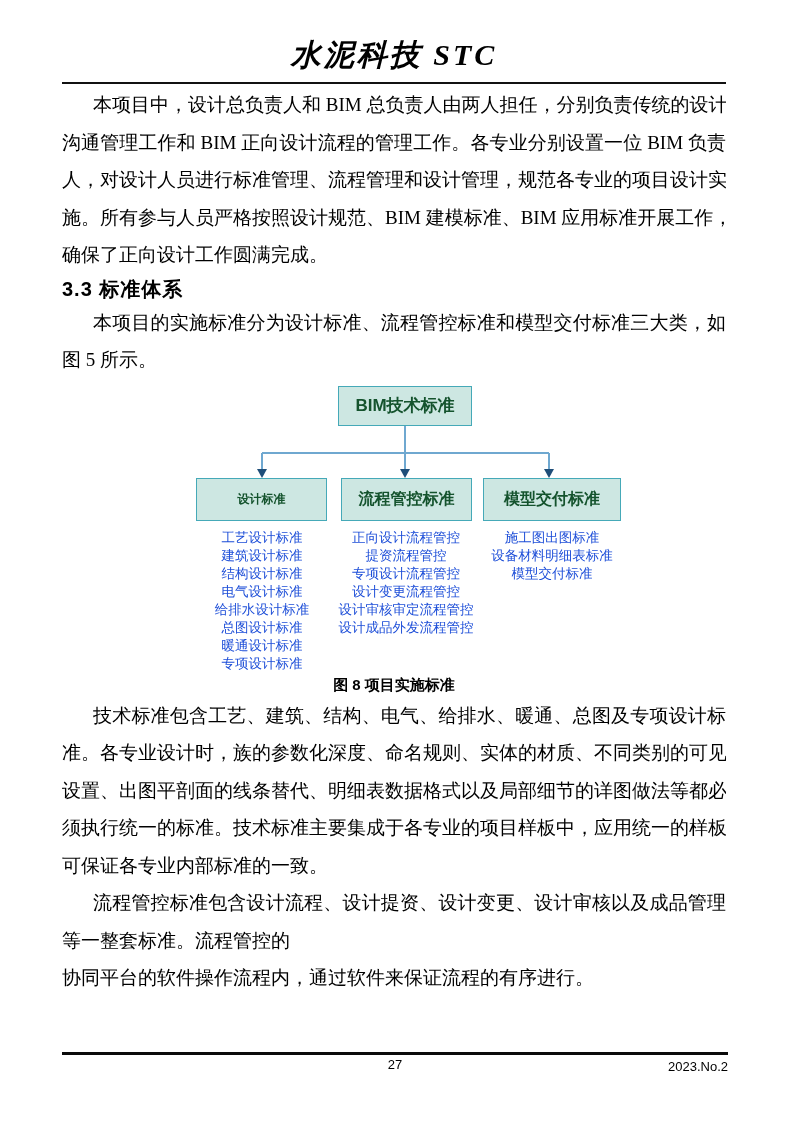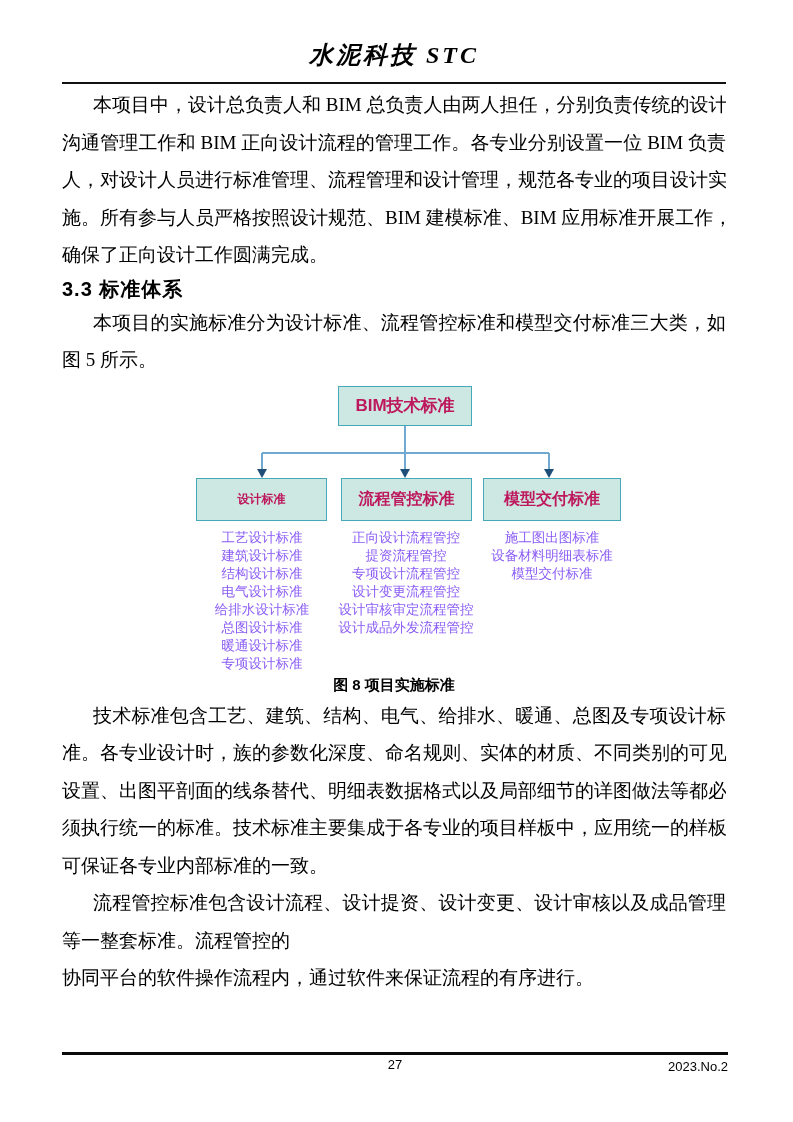--- a/index.html
+++ b/index.html
@@ -14,21 +14,21 @@
   }
   
   .header {
     height:84px; box-sizing:border-box;
     margin:0 67px 0 62px;
     border-bottom:2px solid #111;
   }
   .journal-title {
     padding-top:40px;
     text-align:center;
-    font-size:24px; line-height:30px;
+    font-size:30px; line-height:30px;
     font-style:italic;
     font-weight:600;
     letter-spacing:3px;
   }
   
   .content { padding:0 67px 0 62px; }
   .para { margin:0; }
   .para.first { margin-top:2px; }
   .text-line {
     font-size:19px;
@@ -55,34 +55,34 @@
     margin:0;
   }
   .fig-svg { position:absolute; left:0; top:0; }
   .fig-box {
     position:absolute;
     box-sizing:border-box;
     background:#cde7e2;
     border:1.6px solid #45a9b8;
     display:flex; align-items:center; justify-content:center;
     font-family:"Liberation Sans", sans-serif;
-    color:#be185d;
+    color:#14532d;
     font-weight:600;
   }
   .fig-box.root { left:276px; top:7px; width:134px; height:40px; font-size:17px; }
   .fig-box.b0 { left:134px; top:99px; width:131px; height:43px; font-size:12px; }
   .fig-box.b1 { left:279px; top:99px; width:131px; height:43px; font-size:16px; }
   .fig-box.b2 { left:421px; top:99px; width:138px; height:43px; font-size:16px; }
   .fig-list {
     position:absolute; top:150px;
     text-align:center;
     font-family:"Liberation Sans", sans-serif;
     font-size:13.5px; line-height:18px;
     font-weight:500;
-    color:#8b5cf6;
+    color:#1d4ed8;
   }
   .fig-list.l0 { left:90px;  width:220px; }
   .fig-list.l1 { left:234px; width:220px; }
   .fig-list.l2 { left:380px; width:220px; }
   .fig-caption {
     text-align:center;
     font-family:"Liberation Sans", sans-serif;
     font-weight:bold;
     font-size:15px;
     line-height:24px; height:24px;

